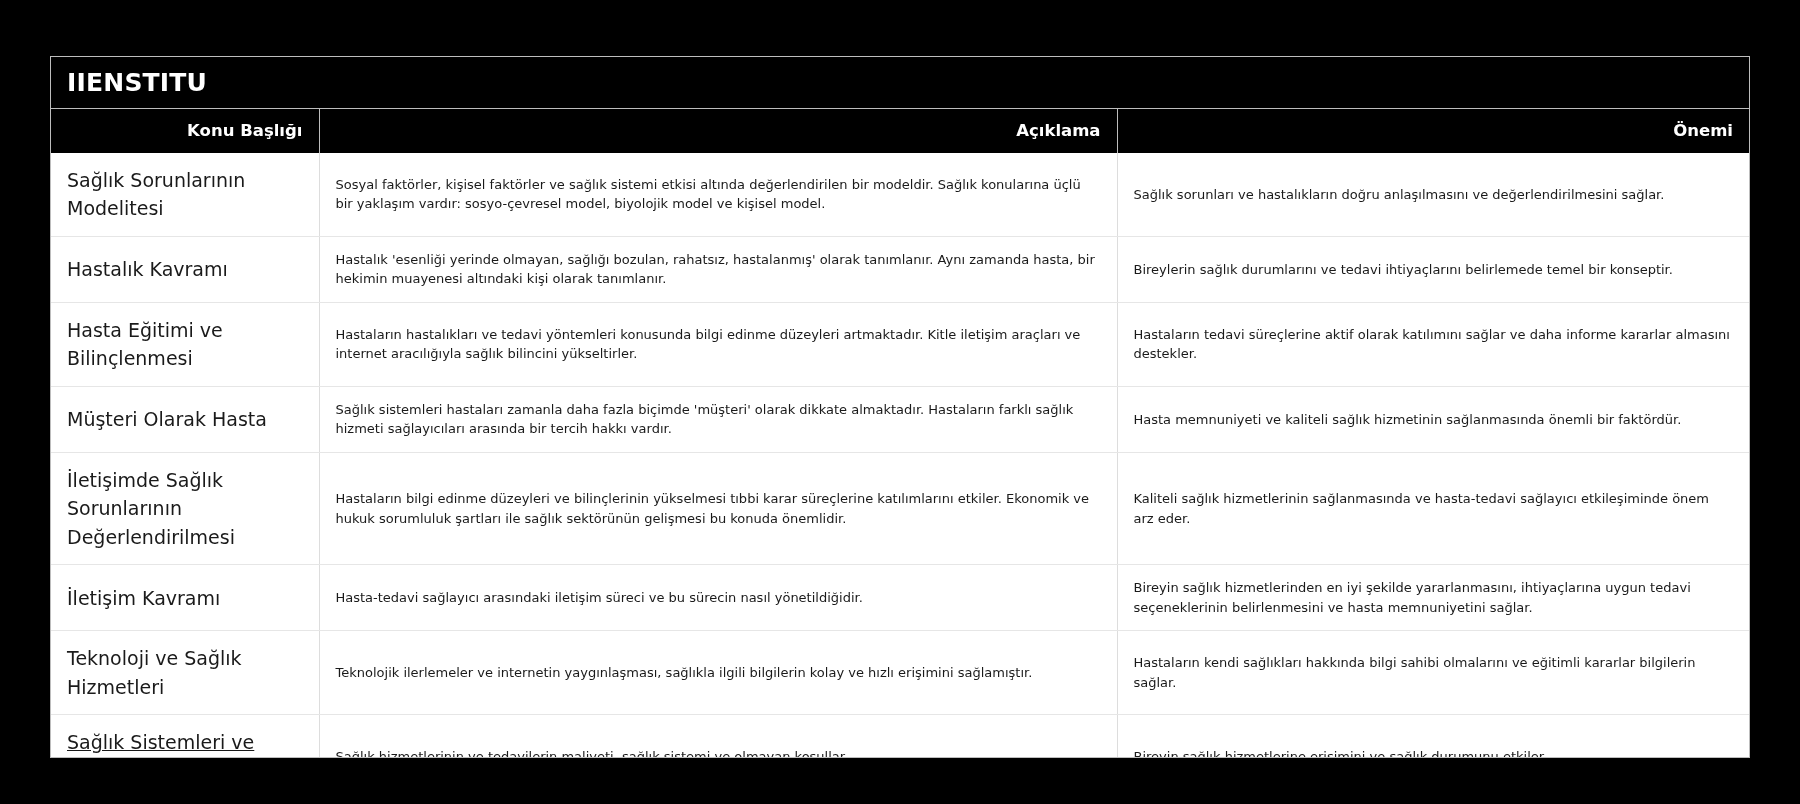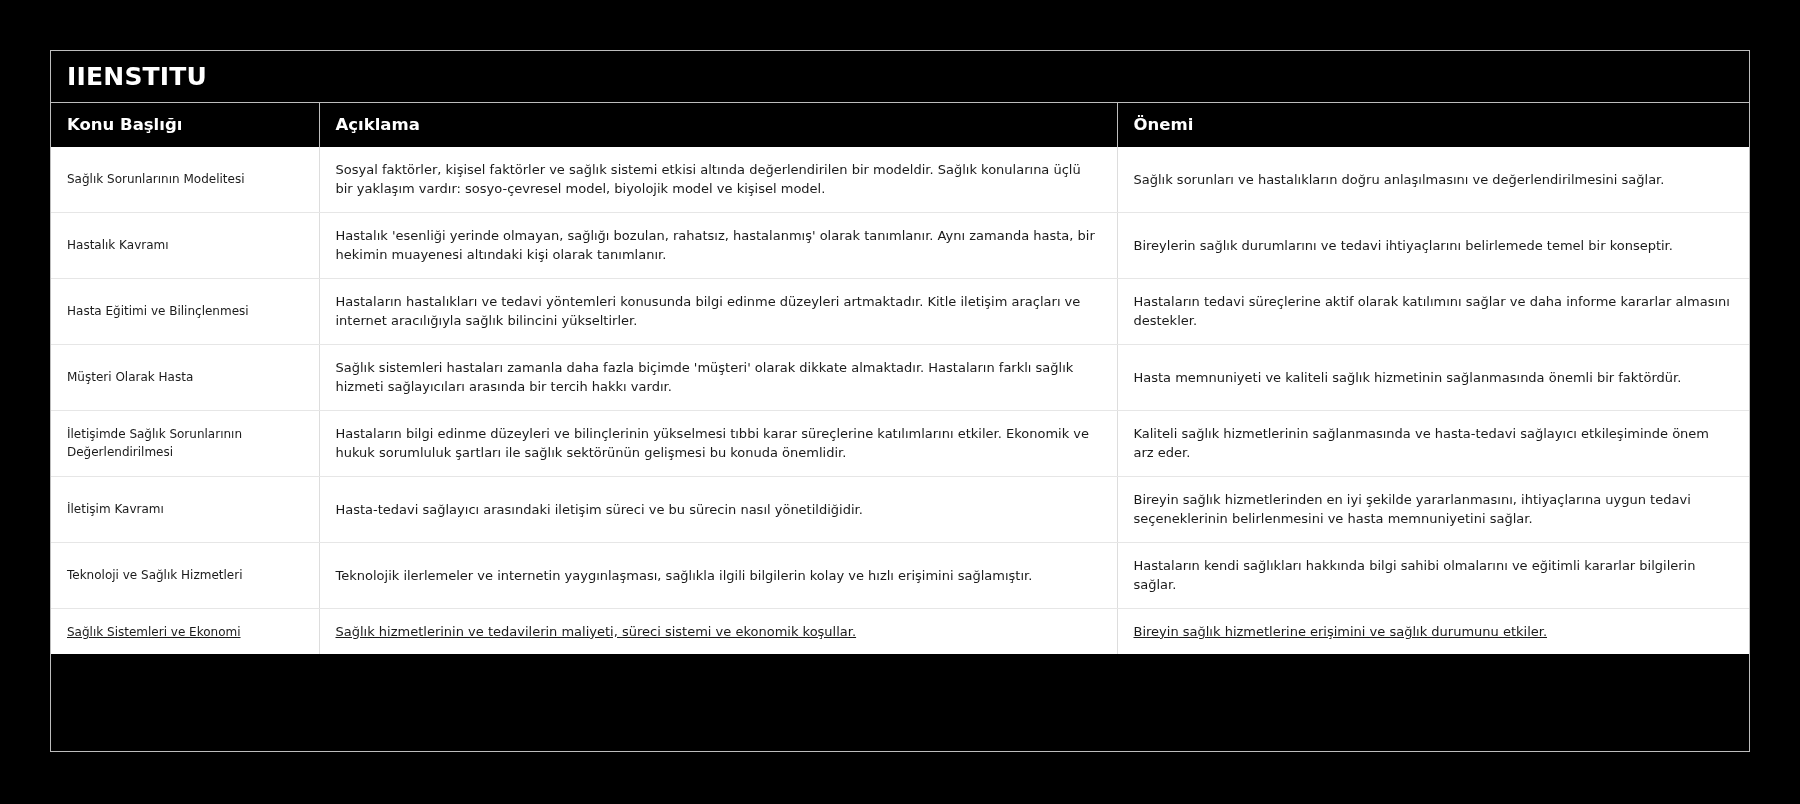--- a/index.html
+++ b/index.html
@@ -18,21 +18,21 @@
   #page {
     position: relative;
     width: 1800px;
     height: 804px;
     background: #000000;
   }
 
   .table-frame {
     position: absolute;
     left: 50px;
-    top: 50px;
+    top: 56px;
     width: 1700px;
     height: 702px;
     border: 1px solid #bdbdbd;
     box-sizing: border-box;
     background: #000000;
     overflow: hidden;
   }
 
   .brand-bar {
     height: 52px;
@@ -60,21 +60,21 @@
 
   table.grid col.c1 { width: 268px; }
   table.grid col.c2 { width: 798px; }
   table.grid col.c3 { width: 632px; }
 
   thead th {
     background: #000000;
     color: #ffffff;
     font-size: 16.5px;
     font-weight: 700;
-    text-align: left;
+    text-align: right;
     padding: 12px 16px;
     vertical-align: middle;
     border-right: 1px solid #bdbdbd;
     box-sizing: border-box;
     line-height: 1.2;
   }
   thead th:last-child { border-right: none; }
 
   tbody td {
     background: #ffffff;
@@ -84,21 +84,21 @@
     padding: 13px 16px;
     vertical-align: middle;
     border-right: 1px solid #dddddd;
     border-bottom: 1px solid #e6e6e6;
     box-sizing: border-box;
     word-wrap: break-word;
   }
   tbody td:last-child { border-right: none; }
   tbody tr:last-child td { border-bottom: none; text-decoration: underline; }
 
-  tbody td.col-topic { font-size: 12px; }
+  tbody td.col-topic { font-size: 19px; }
 </style>
 </head>
 <body>
 
 <div id="page">
 
   <div class="table-frame">
 
     <div class="brand-bar">
       <div class="brand-title">IIENSTITU</div>
@@ -148,21 +148,21 @@
             <td class="col-description">Hasta-tedavi sağlayıcı arasındaki iletişim süreci ve bu sürecin nasıl yönetildiğidir.</td>
             <td class="col-importance">Bireyin sağlık hizmetlerinden en iyi şekilde yararlanmasını, ihtiyaçlarına uygun tedavi seçeneklerinin belirlenmesini ve hasta memnuniyetini sağlar.</td>
           </tr>
           <tr>
             <td class="col-topic">Teknoloji ve Sağlık Hizmetleri</td>
             <td class="col-description">Teknolojik ilerlemeler ve internetin yaygınlaşması, sağlıkla ilgili bilgilerin kolay ve hızlı erişimini sağlamıştır.</td>
             <td class="col-importance">Hastaların kendi sağlıkları hakkında bilgi sahibi olmalarını ve eğitimli kararlar bilgilerin sağlar.</td>
           </tr>
           <tr>
             <td class="col-topic">Sağlık Sistemleri ve Ekonomi</td>
-            <td class="col-description">Sağlık hizmetlerinin ve tedavilerin maliyeti, süreci sistemi ve ekonomik koşullar.</td>
+            <td class="col-description">Sağlık hizmetlerinin ve tedavilerin maliyeti, sağlık sistemi ve olmayan koşullar.</td>
             <td class="col-importance">Bireyin sağlık hizmetlerine erişimini ve sağlık durumunu etkiler.</td>
           </tr>
         </tbody>
     </table>
 
   </div>
 
 </div>
 
 </body></html>

